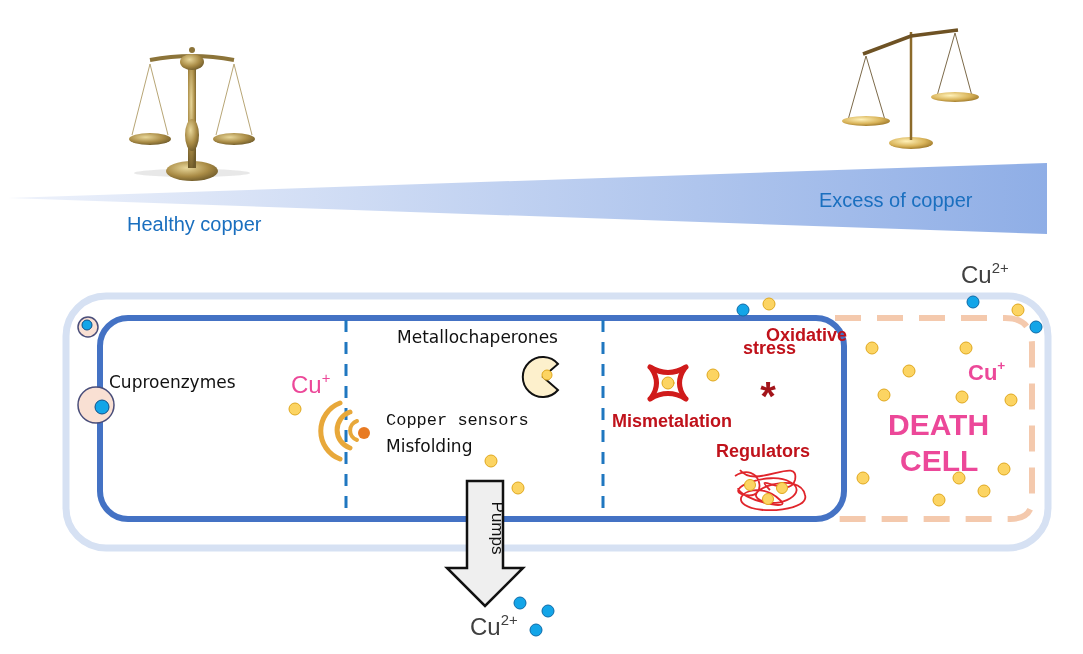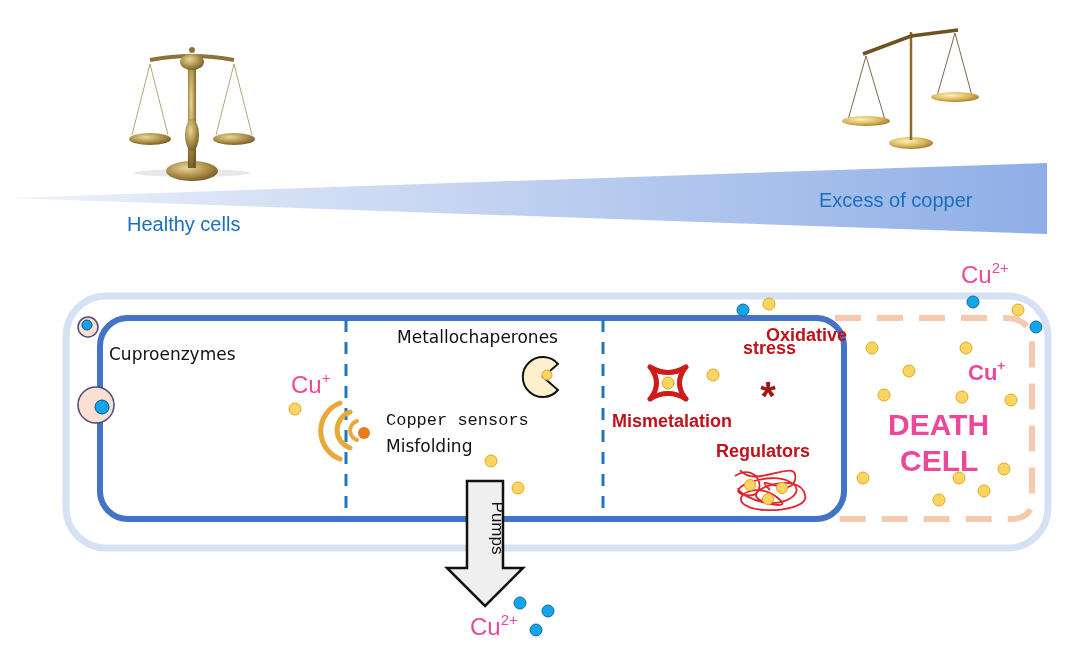--- a/index.html
+++ b/index.html
@@ -3,21 +3,21 @@
 <meta charset="utf-8">
 <style>
   html,body{margin:0;padding:0;background:#fff;}
   body{width:1083px;height:654px;position:relative;overflow:hidden;font-family:"Liberation Sans",sans-serif;}
   .abs{position:absolute;}
   svg{position:absolute;left:0;top:0;}
   .lbl-blue{color:#1a6fbf;font-weight:normal;font-size:20px;}
   .lbl-black{color:#111;font-size:17px;font-family:"DejaVu Sans",sans-serif;}
   .lbl-red{color:#c0121b;font-weight:bold;font-size:18px;}
   .lbl-brown{color:#ec4899;}
-  .cu-blue{color:#ec4899;font-size:24px;}
+  .cu-blue{color:#404040;font-size:24px;}
   sup{font-size:0.62em;vertical-align:0.7em;}
 </style>
 </head>
 <body>
 
 <svg width="1083" height="654" viewBox="0 0 1083 654">
   <defs>
     <linearGradient id="wedgeGrad" x1="0" y1="0" x2="1" y2="0">
       <stop offset="0" stop-color="#eef2fb"></stop>
       <stop offset="1" stop-color="#8faee6"></stop>
@@ -141,24 +141,24 @@
     <circle cx="520" cy="603" r="6"></circle>
     <circle cx="548" cy="611" r="6"></circle>
     <circle cx="536" cy="630" r="6"></circle>
   </g>
 
   <text x="768" y="410" text-anchor="middle" font-family="Liberation Sans, sans-serif" font-weight="bold" font-size="40" fill="#a3141a">*</text>
 
   <text x="0" y="0" transform="translate(492,528) rotate(90)" text-anchor="middle" font-family="Liberation Sans, sans-serif" font-size="17" fill="#111">Pumps</text>
 </svg>
 
-<div class="abs lbl-blue" style="left:127px;top:213px;">Healthy cells</div>
+<div class="abs lbl-blue" style="left:127px;top:213px;">Healthy copper</div>
 <div class="abs lbl-blue" style="left:819px;top:189px;">Excess of copper</div>
 
-<div class="abs lbl-black" style="left:109px;top:344px;">Cuproenzymes</div>
+<div class="abs lbl-black" style="left:109px;top:372px;">Cuproenzymes</div>
 
 <div class="abs lbl-brown" style="left:291px;top:370px;font-size:24px;"><span>Cu</span><sup>+</sup></div>
 
 <div class="abs lbl-black" style="left:389px;top:327px;margin-left:8px;">Metallochaperones</div>
 <div class="abs lbl-black" style="left:386px;top:411px;font-family:Liberation Mono, monospace;">Copper sensors</div>
 <div class="abs lbl-black" style="left:386px;top:436px;">Misfolding</div>
 
 <div class="abs lbl-red" style="left:726px;top:325px;margin-left:40px;">Oxidative</div>
 <div class="abs lbl-red" style="left:743px;top:338px;text-align:right;">stress</div>
 <div class="abs lbl-red" style="left:612px;top:411px;">Mismetalation</div>

